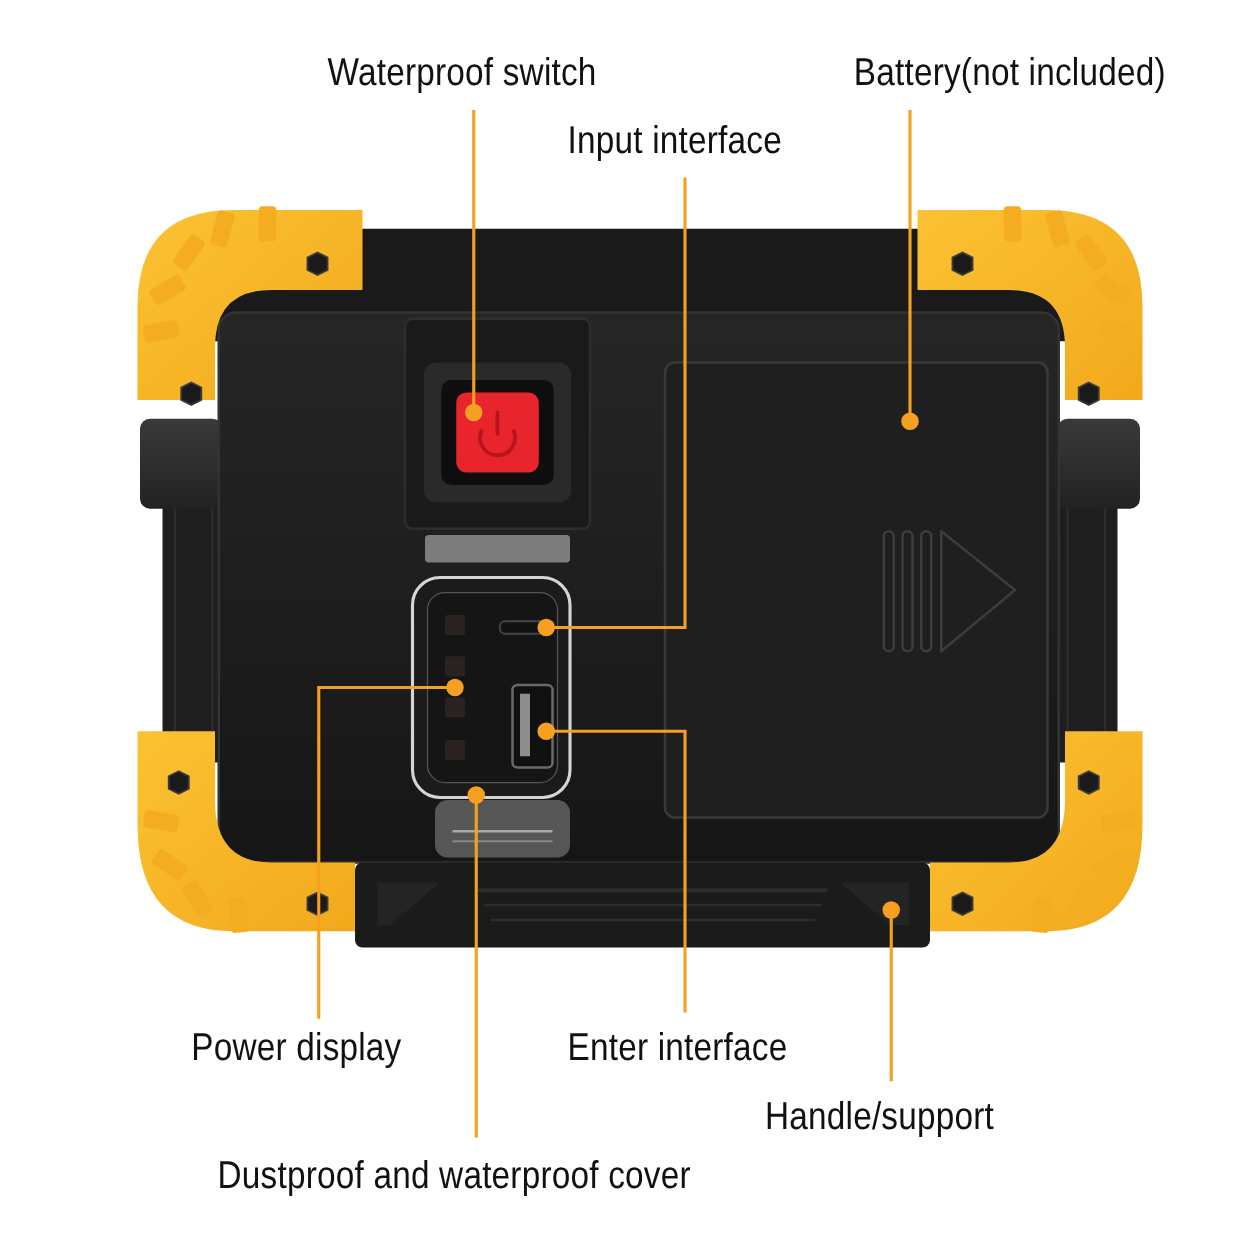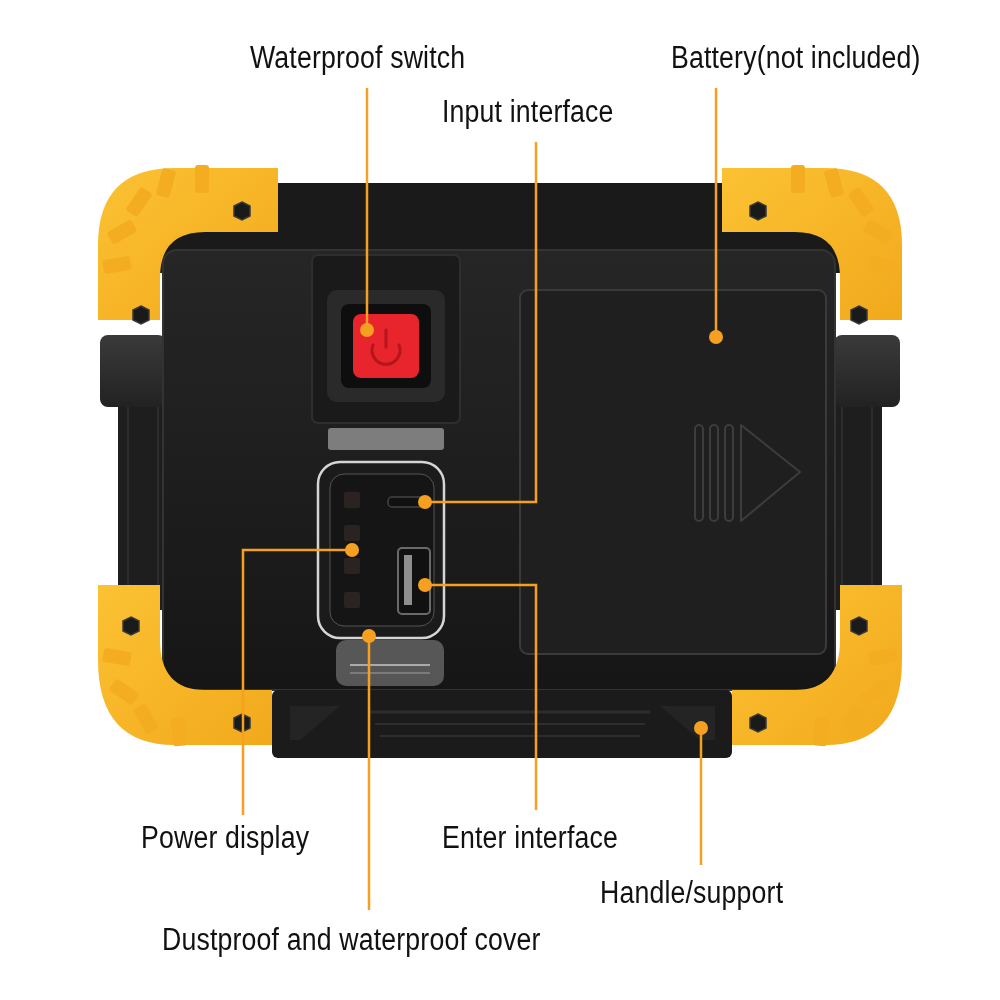--- a/index.html
+++ b/index.html
@@ -1,18 +1,18 @@
 <!DOCTYPE html>
 <html><head>
 <meta charset="utf-8">
 <style>
   html, body { margin:0; padding:0; background:#ffffff; }
   body { width:1000px; height:1000px; position:relative; overflow:hidden;
          font-family:"Liberation Sans", "DejaVu Sans", sans-serif; }
-  .stage { position:absolute; left:0; top:0; width:812px; height:1000px; }
+  .stage { position:absolute; left:12px; top:0; width:812px; height:1000px; }
   .label { position:absolute; color:#111; font-size:31px; line-height:1; white-space:nowrap;
            transform:scaleX(0.86); transform-origin:left top; letter-spacing:0.2px; }
   svg { position:absolute; left:0; top:0; }
 </style>
 </head>
 <body>
 
 <div class="stage">
 
   <svg width="1000" height="1000" viewBox="0 0 1000 1000">

